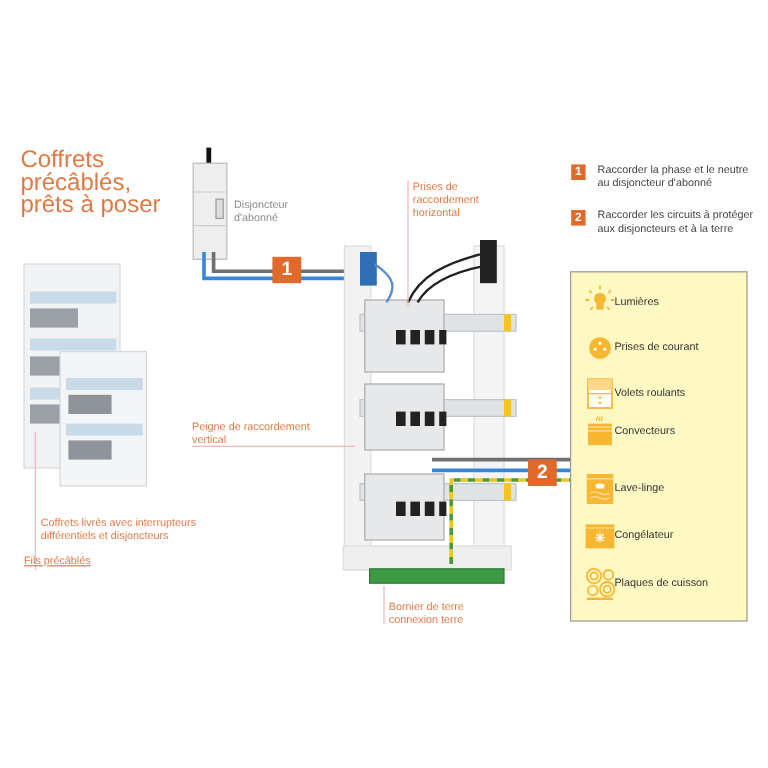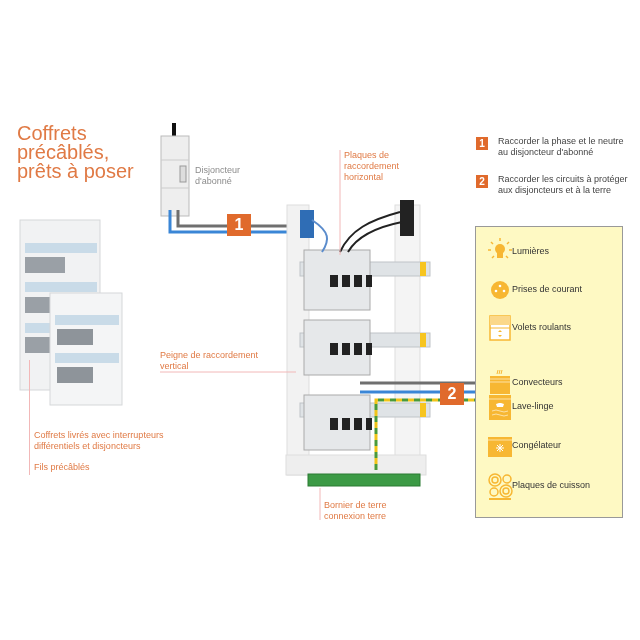--- a/index.html
+++ b/index.html
@@ -49,21 +49,21 @@
     <rect x="40" y="138" width="64" height="10" fill="#c9dbe8"></rect>
     <rect x="42" y="152" width="36" height="16" fill="#8e949a"></rect>
   </g>
 </svg>
 <div class="abs pink-line" style="left:29px; top:360px; width:1px; height:115px;"></div>
 
 <div class="abs label orange-text" style="left:34px; top:430px;">
   <div>Coffrets livrés avec interrupteurs</div>
   <div>différentiels et disjoncteurs</div>
 </div>
-<div class="abs label orange-text" style="left:34px; top:462px;">Fils précâblés</div>
+<div class="abs label orange-text" style="left:20px; top:462px;text-decoration:underline;">Fils précâblés</div>
 
 <svg class="abs" style="left:155px; top:120px;" width="40" height="100">
   <rect x="17" y="3" width="4" height="14" fill="#111"></rect>
   <rect x="6" y="16" width="28" height="80" fill="#eeeeee" stroke="#bbb"></rect>
   <line x1="6" y1="40" x2="34" y2="40" stroke="#ccc"></line>
   <line x1="6" y1="68" x2="34" y2="68" stroke="#ccc"></line>
   <rect x="25" y="46" width="6" height="16" fill="#ddd" stroke="#999"></rect>
 </svg>
 <div class="abs label gray-text" style="left:195px; top:165px;">
   <div>Disjoncteur</div>
@@ -122,21 +122,21 @@
 
   <line x1="340" y1="150" x2="340" y2="255" stroke="#f2b8b8" stroke-width="1"></line>
   <line x1="160" y1="372" x2="296" y2="372" stroke="#f2b8b8" stroke-width="1"></line>
   <line x1="320" y1="488" x2="320" y2="520" stroke="#f2b8b8" stroke-width="1"></line>
 </svg>
 
 <div class="abs badge badge-big" style="left:227px; top:214px;">1</div>
 <div class="abs badge badge-big" style="left:440px; top:383px;">2</div>
 
 <div class="abs label orange-text" style="left:344px; top:150px;">
-  <div>Plaques de</div>
+  <div>Prises de</div>
   <div>raccordement</div>
   <div>horizontal</div>
 </div>
 <div class="abs label orange-text" style="left:160px; top:350px;">
   <div>Peigne de raccordement</div>
   <div>vertical</div>
 </div>
 <div class="abs label orange-text" style="left:324px; top:500px;">
   <div>Bornier de terre</div>
   <div>connexion terre</div>
@@ -186,21 +186,21 @@
   </div>
   <div class="legend-item" style="top:46px;">
     <svg class="ico" viewBox="0 0 28 30">
       <circle cx="14" cy="15" r="9" fill="#f7b733"></circle>
       <circle cx="10" cy="16" r="1.3" fill="#fff"></circle>
         <circle cx="18" cy="16" r="1.3" fill="#fff"></circle>
         <circle cx="14" cy="11" r="1.3" fill="#fff"></circle>
     </svg>
     <span class="txt">Prises de courant</span>
   </div>
-  <div class="legend-item" style="top:139px;text-align:right;">
+  <div class="legend-item" style="top:116px;text-align:right;">
     <svg class="ico" viewBox="0 0 28 30">
       <g stroke="#f7b733" stroke-width="1">
           <line x1="12" y1="2" x2="11" y2="6"></line>
           <line x1="14" y1="2" x2="13" y2="6"></line>
           <line x1="16" y1="2" x2="15" y2="6"></line>
         </g>
       <rect x="4" y="8" width="20" height="18" fill="#f7b733"></rect>
       <g stroke="#fde2a6" stroke-width="1">
           <line x1="4" y1="11" x2="24" y2="11"></line>
           <line x1="4" y1="14" x2="24" y2="14"></line>

